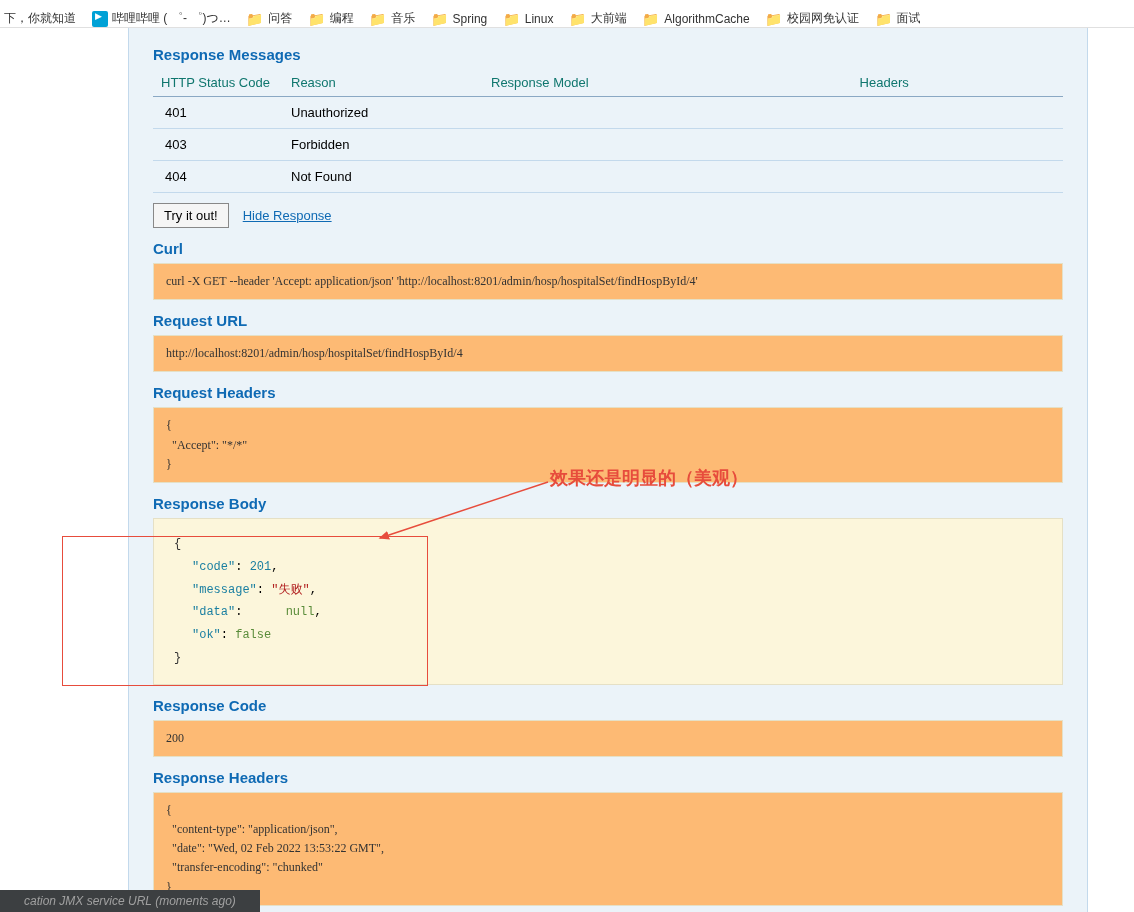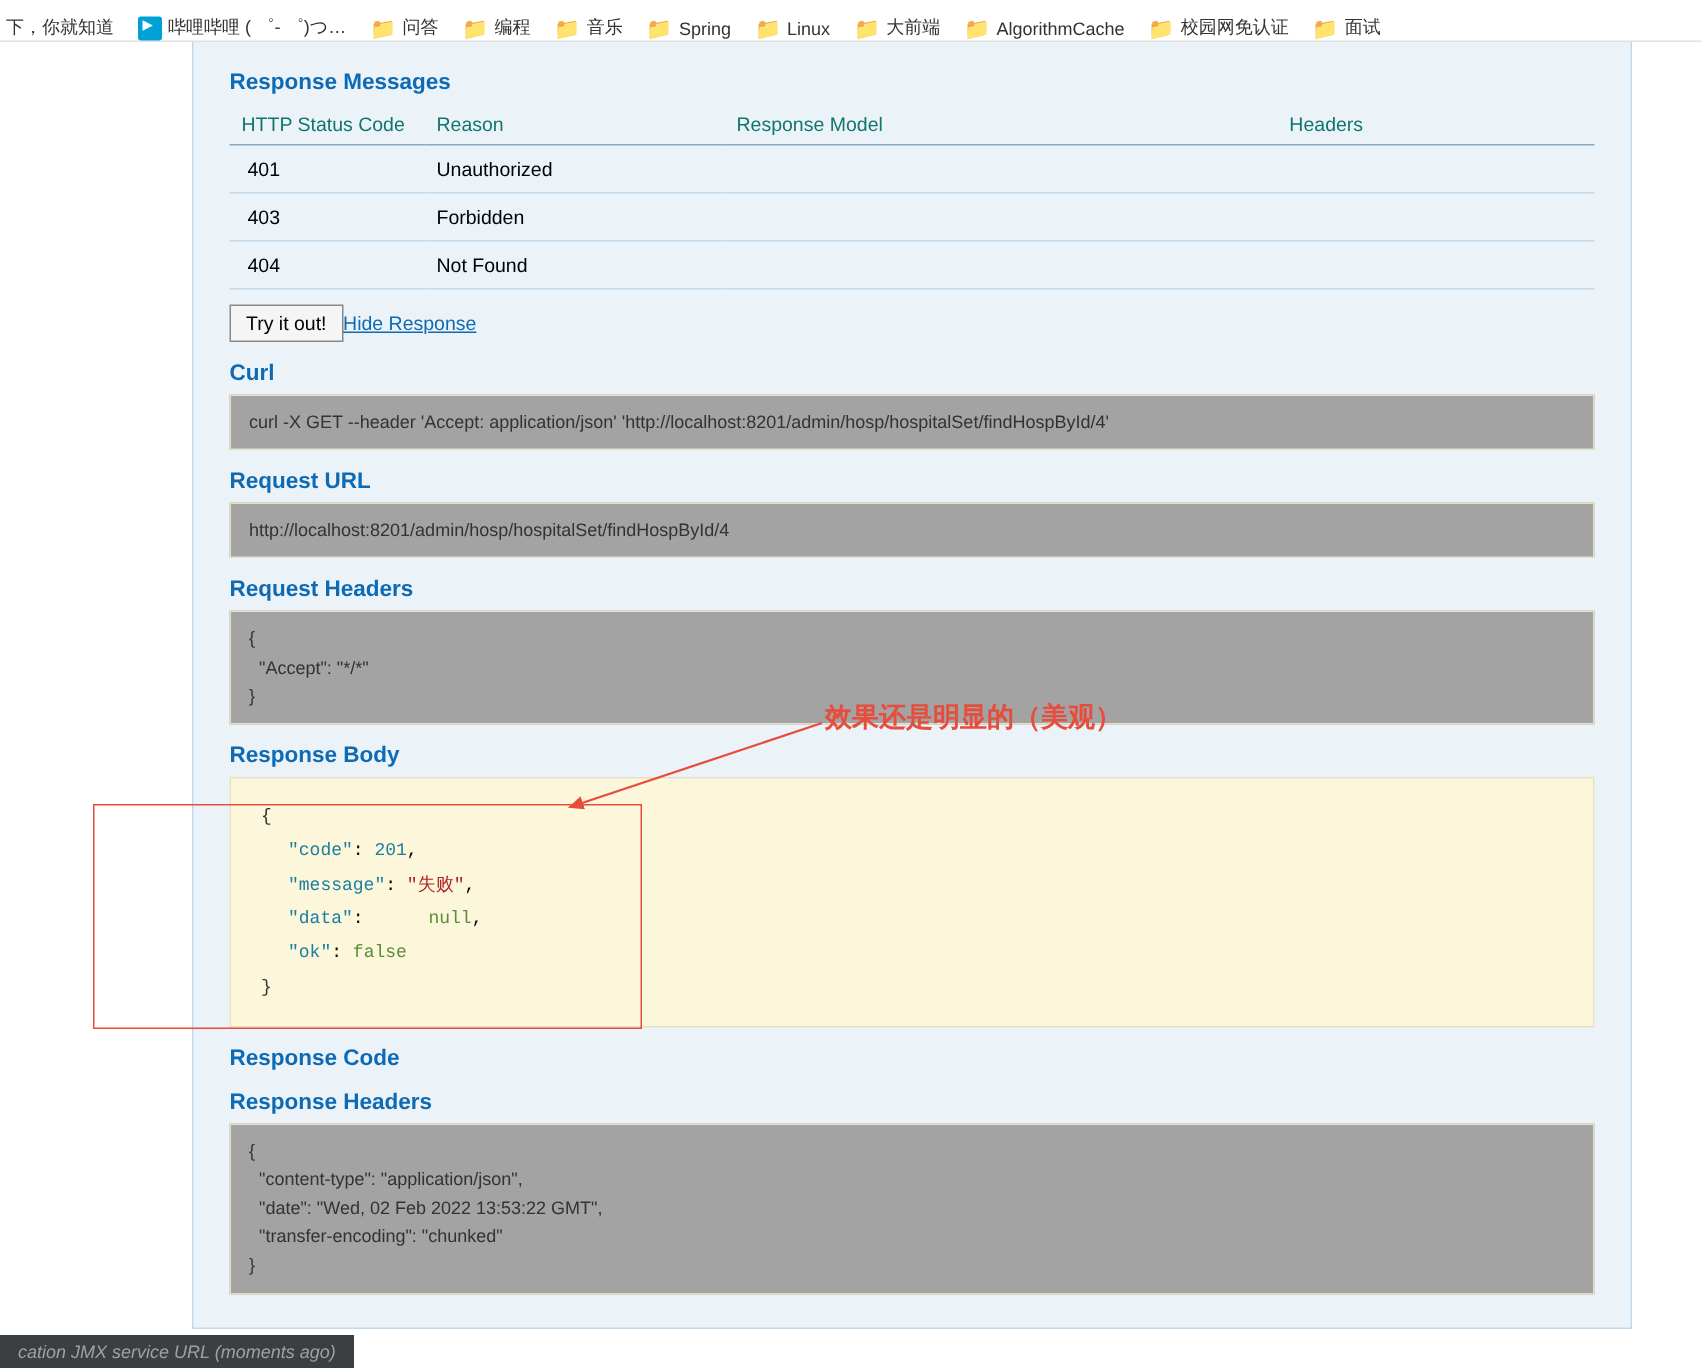--- a/index.html
+++ b/index.html
@@ -86,41 +86,42 @@
       border-bottom: 1px solid #c3d9ec;
       text-align: left;
     }
     .resp-messages-table td.code-cell { width: 130px; text-indent: 4px; }
     .resp-messages-table td.reason-cell { width: 200px; }
     
     
     .try-row {
       display: flex;
       align-items: center;
+      gap: 14px;
       margin: 8px 0 12px 0;
     }
     .try-btn {
       background: #f5f5f5;
       border: 1px solid #888;
       padding: 4px 10px;
       font-size: 13px;
       cursor: pointer;
     }
     .hide-link {
       color: #0f6ab4;
       text-decoration: underline;
       cursor: pointer;
     }
     
     
     .code-block {
-      background: #a3a3a3;
+      background: #fdba74;
       border: 1px solid #e5e0c6;
       padding: 8px 12px;
-      font-family: Liberation Sans, sans-serif;
+      font-family: Liberation Serif, serif;
       font-size: 12px;
       line-height: 1.6;
       color: #333;
       white-space: pre-wrap;
       word-break: break-all;
       margin-bottom: 4px;
     }
     
     
     .json-block {
@@ -162,21 +163,21 @@
     }
     
     
     .status-bar {
       position: fixed;
       bottom: 0;
       left: 0;
       background: #3c3f41;
       color: #a0a0a0;
       font-size: 12px;
-      padding: 4px 12px;
+      padding: 4px 24px;
       font-style: italic;
     }
   </style>
 </head>
 <body>
 
 <div class="bookmarks-bar">
   <span class="bookmark-item">下，你就知道</span>
   <span class="bookmark-item">
     <span class="bilibili-icon"></span>
@@ -277,20 +278,21 @@
       <div class="json-block">
         <span class="json-brace">{</span>
         <span class="json-indent1"><span class="json-key">"code"</span>: <span class="json-number">201</span>,</span>
         <span class="json-indent1"><span class="json-key">"message"</span>: <span class="json-string">"失败"</span>,</span>
         <span class="json-indent1"><span class="json-key">"data"</span>: <span class="json-null">null</span>,</span>
         <span class="json-indent1"><span class="json-key">"ok"</span>: <span class="json-bool">false</span></span>
         <span class="json-brace">}</span>
       </div>
 
       <div class="section-title">Response Code</div>
+      <div class="code-block">200</div>
 
       <div class="section-title">Response Headers</div>
       <div class="code-block">{
   "content-type": "application/json",
   "date": "Wed, 02 Feb 2022 13:53:22 GMT",
   "transfer-encoding": "chunked"
 }</div>
 
     </div>
   </div>

